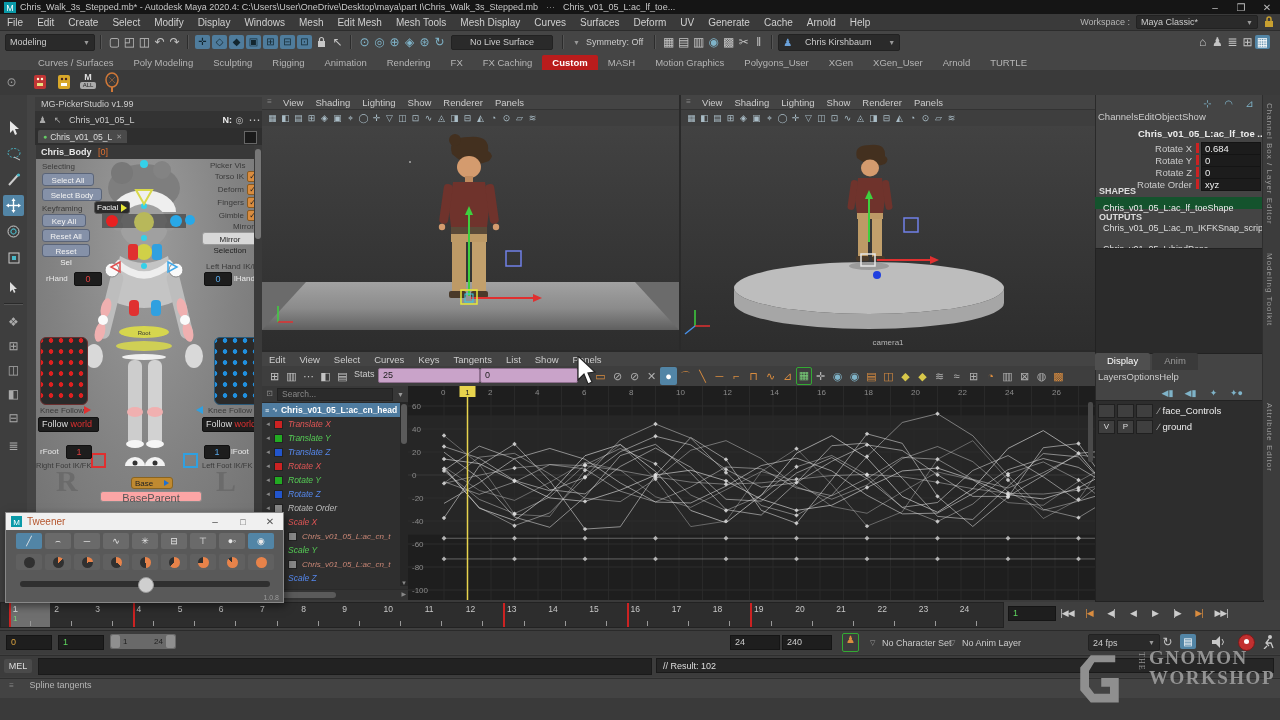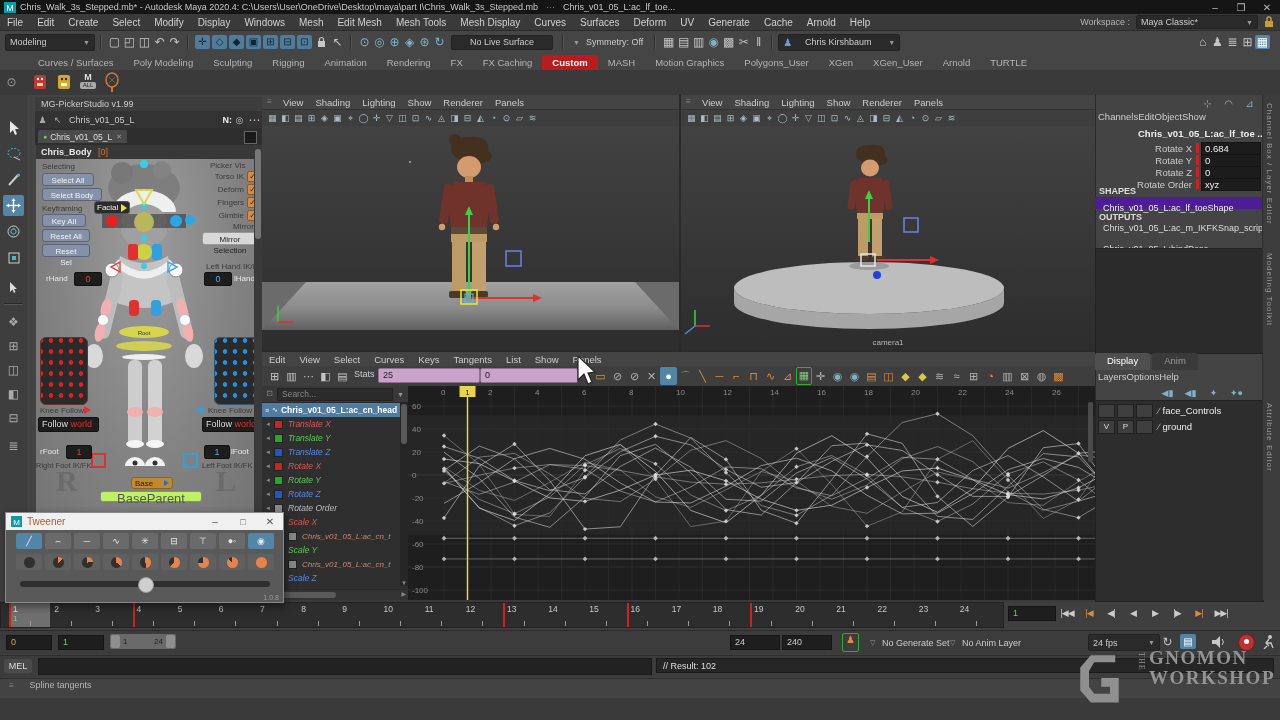--- a/index.html
+++ b/index.html
@@ -409,21 +409,21 @@
 <span class="plab" style="left:36px;top:461px;font-size:7.5px">Right Foot IK/FK</span>
 <span class="pfield" style="left:204px;top:445px;width:24px;height:12px;color:#58a8e8">1</span>
 <span class="plab" style="left:231px;top:447px;color:#e8e8e8">lFoot</span>
 <span class="plab" style="left:202px;top:461px;font-size:7.5px">Left Foot IK/FK</span>
 <span class="bigletter" style="left:56px;top:464px">R</span>
 <span class="bigletter" style="left:216px;top:464px">L</span>
 <button class="pbtn" style="left:131px;top:477px;width:42px;height:12px;background:#c08a30;border-color:#8a6420;color:#222;display:flex;align-items:center;justify-content:space-between;padding:0 3px">
   <span>Base</span>
   <span style="width:0;height:0;border-left:5px solid #2070d0;border-top:3px solid transparent;border-bottom:3px solid transparent"></span>
 </button>
-<button class="pbtn" style="left:100px;top:491px;width:102px;height:11px;background:#bef264;border-color:#8a8a8a;color:#555;font-size:13px">BaseParent</button>
+<button class="pbtn" style="left:100px;top:491px;width:102px;height:11px;background:#fca5a5;border-color:#8a8a8a;color:#555;font-size:11px">BaseParent</button>
 <div class="abs" style="left:254px;top:145px;width:8px;height:367px;background:#3a3a3a">
     <div style="position:absolute;left:1px;top:4px;width:6px;height:90px;background:#777;border-radius:3px"></div>
   </div>
 
 <div class="vp" style="left:262px;width:417px;border-right:2px solid #2a2a2a">
   <div class="vpmenu">
       <span class="ic" style="font-size:8px;color:#888">≡</span>
       <span class="vp-menus" style="display:flex">
         <span class="mi">View</span>
         <span class="mi">Shading</span>
@@ -902,21 +902,21 @@
       <span class="keybar"></span>
       <span class="cbval">0</span>
     </div>
     <div class="cbrow" style="top: 36px; left: 0px;">
       <span class="cblab">Rotate Order</span>
       <span class="keybar"></span>
       <span class="cbval">xyz</span>
     </div>
   </div>
 <span class="cbsec" style="left:1099px;top:186px">SHAPES</span>
-<div class="abs" style="left:1095px;top:197px;width:167px;height:12px;background:#4c1d95"><span style="margin-left:8px;font-size:9px;color:#eee">Chris_v01_05_L:ac_lf_toeShape</span></div>
+<div class="abs" style="left:1095px;top:197px;width:167px;height:12px;background:#14532d"><span style="margin-left:8px;font-size:9px;color:#eee">Chris_v01_05_L:ac_lf_toeShape</span></div>
 <span class="cbsec" style="left:1099px;top:212px">OUTPUTS</span>
 <div class="abs" id="cbOutputs" style="left:1103px;top:223px">
     <div class="cbitem" style="top: 0px; position: relative;">Chris_v01_05_L:ac_m_IKFKSnap_script</div>
     <div class="cbitem" style="top: 11px; position: relative;">Chris_v01_05_L:bindPose</div>
   </div>
 <div class="abs" style="left:1095px;top:248px;width:167px;height:104px;background:#2b2b2b;border:1px solid #222"></div>
 
 <div class="abs" style="left:1095px;top:353px;width:167px;height:17px;display:flex" id="layerTabs">
     <span style="padding: 2px 12px; font-size: 9.5px; border-radius: 2px 2px 0px 0px; background: rgb(79, 79, 79); color: rgb(255, 255, 255);">Display</span>
     <span style="padding: 2px 12px; font-size: 9.5px; border-radius: 2px 2px 0px 0px; background: rgb(58, 58, 58); color: rgb(153, 153, 153); margin-left: 2px;">Anim</span>
@@ -1031,21 +1031,21 @@
   <div style="position:absolute;left:110px;top:3px;width:66px;height:15px;background:#696969;border-radius:2px">
     <div style="position:absolute;left:1px;top:1px;width:9px;height:13px;background:#8f8f8f;border-radius:2px"></div>
     <div style="position:absolute;right:1px;top:1px;width:9px;height:13px;background:#8f8f8f;border-radius:2px"></div>
     <span style="position:absolute;left:13px;top:3px;font-size:8px;color:#1e1e1e">1</span>
     <span style="position:absolute;right:13px;top:3px;font-size:8px;color:#1e1e1e">24</span>
   </div>
   <span class="rfield" style="left:730px;top:4px;width:44px">24</span>
   <span class="rfield" style="left:782px;top:4px;width:44px">240</span>
   <div style="position:absolute;left:842px;top:2px;width:15px;height:17px;border:1px solid #3a3;border-radius:2px;text-align:center"><span style="color:#d98c3f;font-size:10px">♟</span></div>
   <span class="arr" style="position:absolute;left:866px;top:8px">▽</span>
-  <span style="position:absolute;left:882px;top:7px;color:#ccc">No Generate Set</span>
+  <span style="position:absolute;left:882px;top:7px;color:#ccc">No Character Set</span>
   <span class="arr" style="position:absolute;left:946px;top:8px">▽</span>
   <span style="position:absolute;left:962px;top:7px;color:#ccc">No Anim Layer</span>
   <span class="dd" style="position:absolute;left:1088px;top:3px;width:62px;height:15px">
       <span>24 fps</span>
       <span class="arr">▼</span>
     </span>
   <span class="ic" style="position:absolute;left:1160px;top:4px;font-size:12px">↻</span>
   <span class="ic on" style="position:absolute;left:1180px;top:3px;width:16px;height:15px;line-height:15px;font-size:10px">▤</span>
   <svg style="position:absolute;left:1212px;top:5px" width="15" height="12">
       <polygon points="0,4 4,4 8,0 8,12 4,8 0,8" fill="#c8c8c8"></polygon>

